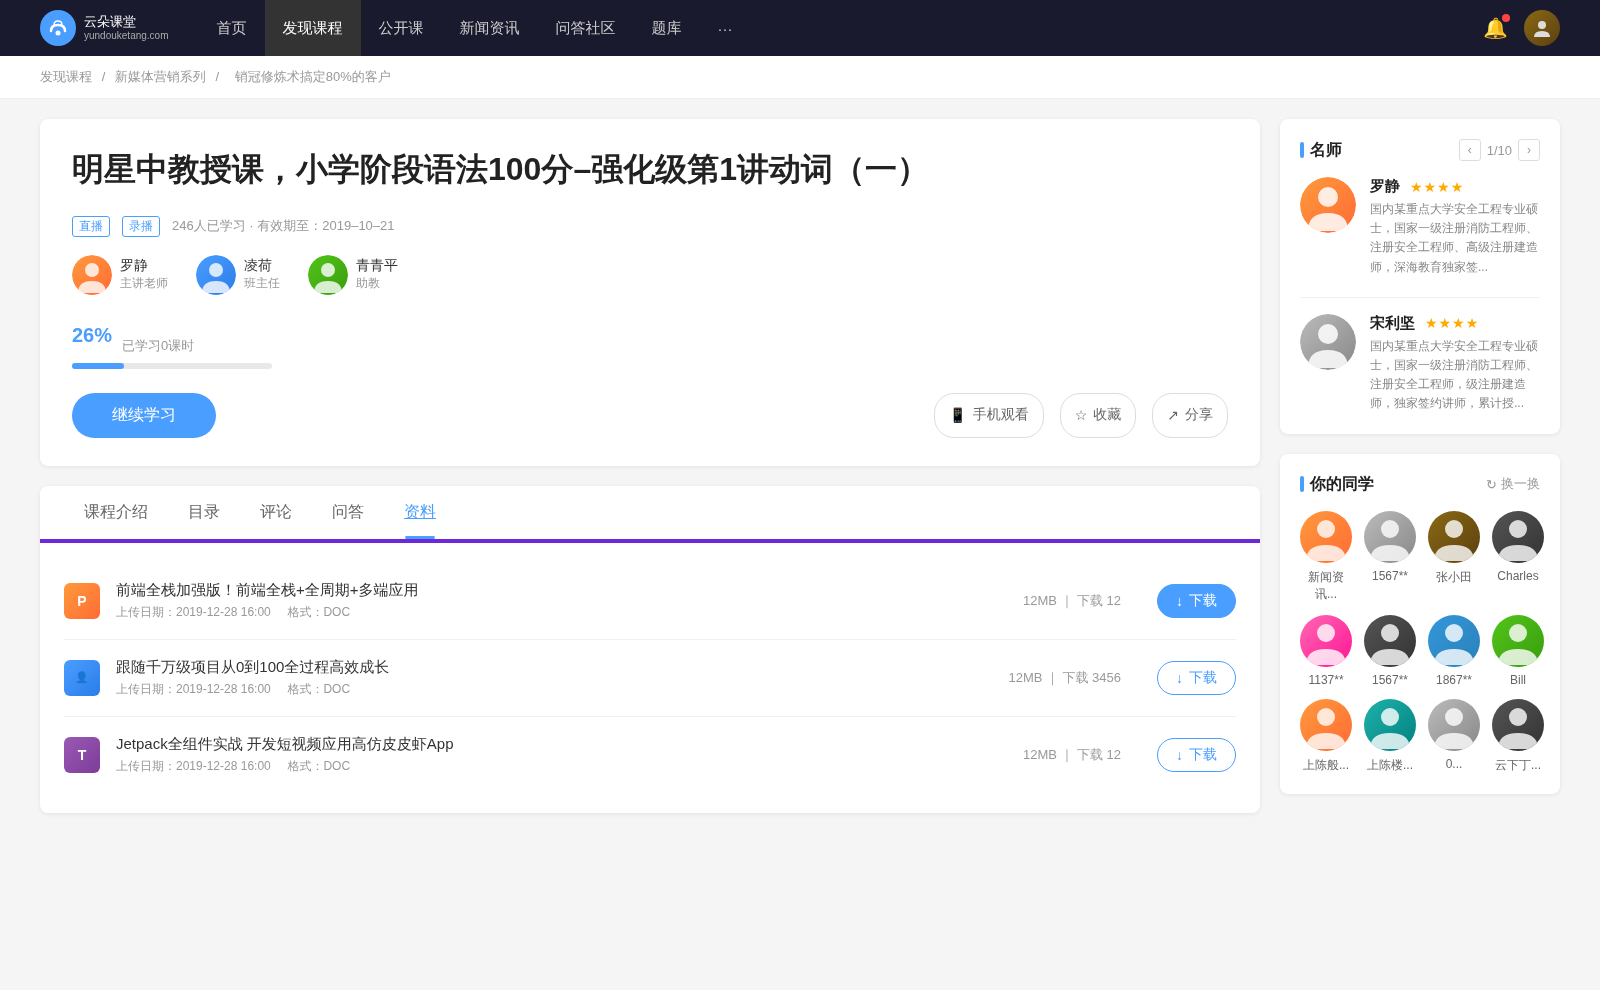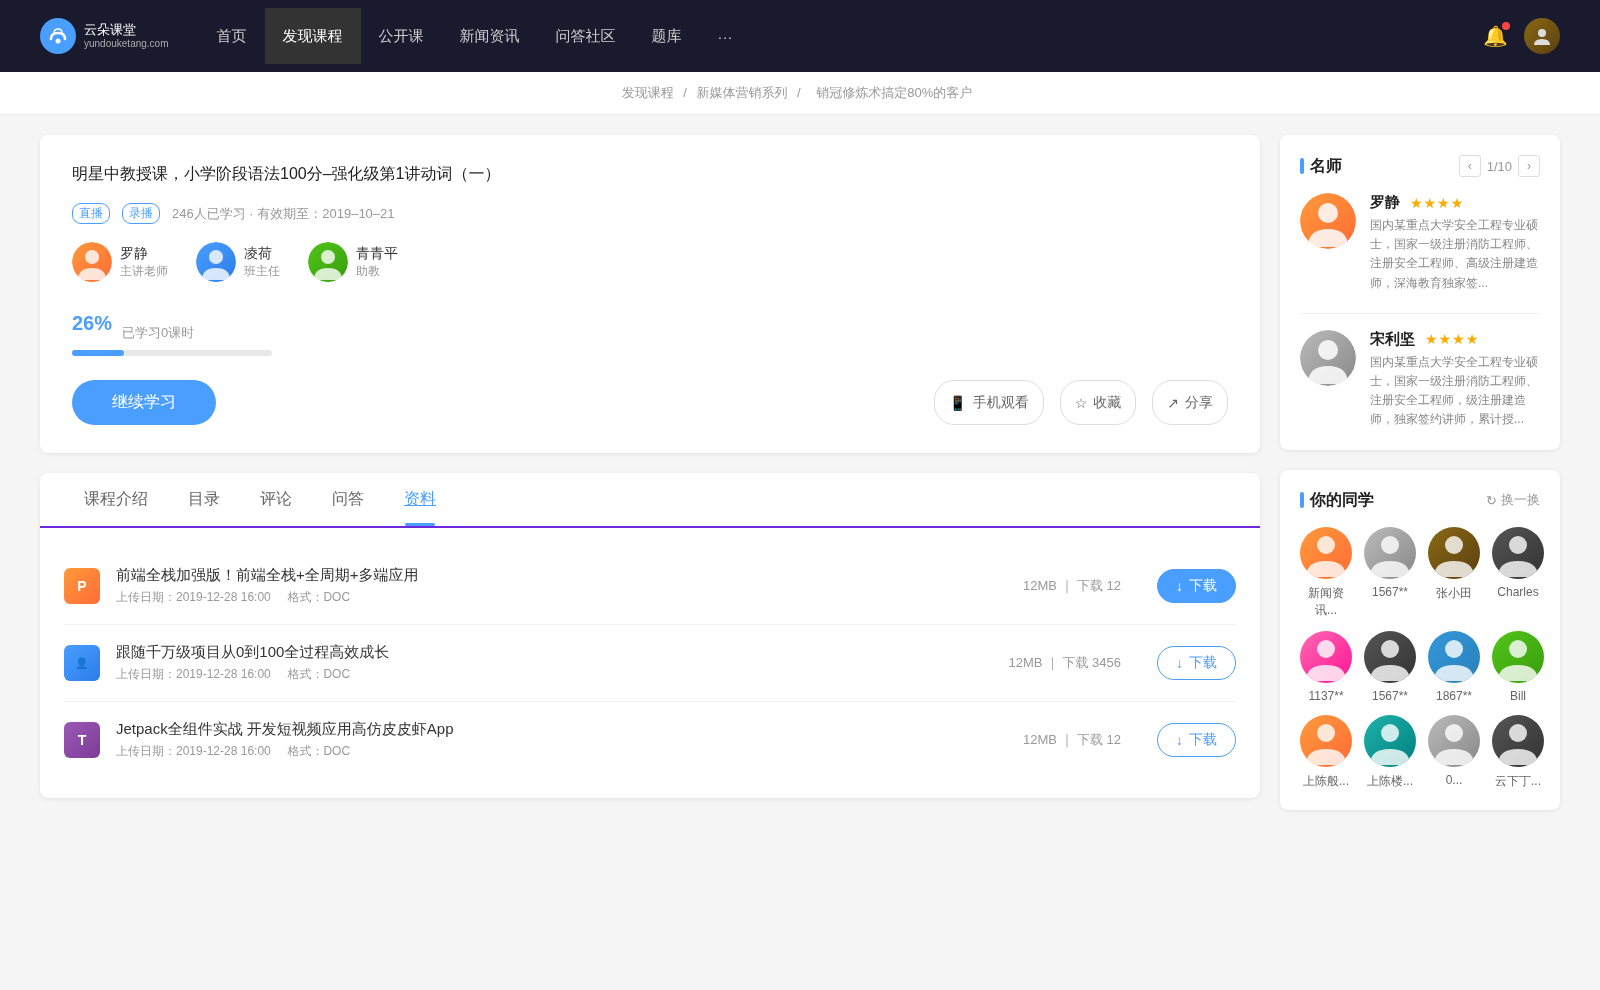--- a/index.html
+++ b/index.html
@@ -1,46 +1,46 @@
 <!DOCTYPE html>
 <html><head>
   <meta charset="utf-8">
   <style>
     * { box-sizing: border-box; margin: 0; padding: 0; }
     body { font-family: -apple-system, BlinkMacSystemFont, 'PingFang SC', 'Microsoft YaHei', sans-serif; background: #f5f5f5; color: #333; font-size: 14px; }
 
     
-    .navbar { background: #1a1a2e; height: 72px; display: flex; align-items: center; padding: 0 40px; gap: 0; }
+    .navbar { background: #1a1a2e; height: 56px; display: flex; align-items: center; padding: 0 40px; gap: 0; }
     .navbar-logo { display: flex; align-items: center; gap: 8px; margin-right: 30px; }
     .logo-icon { width: 36px; height: 36px; background: #4a9eff; border-radius: 50%; display: flex; align-items: center; justify-content: center; color: white; font-weight: bold; font-size: 12px; }
     .logo-text { color: white; font-size: 13px; line-height: 1.2; }
     .nav-items { display: flex; align-items: center; gap: 0; flex: 1; }
     .nav-item { color: #ccc; padding: 0 18px; height: 56px; display: flex; align-items: center; cursor: pointer; font-size: 15px; white-space: nowrap; }
     .nav-item.active { background: #333; color: white; }
     .nav-spacer { flex: 1; }
     .nav-right { display: flex; align-items: center; gap: 16px; }
     .bell-icon { color: #ccc; font-size: 20px; cursor: pointer; position: relative; }
     .bell-dot { width: 8px; height: 8px; background: #ff4444; border-radius: 50%; position: absolute; top: -2px; right: -2px; }
     .user-avatar { width: 36px; height: 36px; border-radius: 50%; background: #8B6914; overflow: hidden; cursor: pointer; display: flex; align-items: center; justify-content: center; }
 
     
-    .breadcrumb { background: white; padding: 12px 40px; font-size: 13px; color: #999; border-bottom: 1px solid #eee; text-align: center; }
+    .breadcrumb { background: white; padding: 12px 40px; font-size: 13px; color: #999; border-bottom: 1px solid #eee; }
     .breadcrumb a { color: #999; text-decoration: none; }
     .breadcrumb span { margin: 0 6px; }
 
     
     .main-layout { display: flex; gap: 20px; padding: 20px 40px; max-width: 1600px; margin: 0 auto; }
     .content-area { flex: 1; min-width: 0; }
     .sidebar { width: 280px; flex-shrink: 0; }
 
     
     .course-header-card { background: white; border-radius: 8px; padding: 28px 32px; margin-bottom: 20px; box-shadow: 0 1px 4px rgba(0,0,0,0.08); }
-    .course-title { font-size: 16px; font-weight: normal; color: #222; margin-bottom: 18px; line-height: 1.4; }
+    .course-title { font-size: 32px; font-weight: bold; color: #222; margin-bottom: 24px; line-height: 1.4; }
     .course-meta { display: flex; align-items: center; gap: 12px; margin-bottom: 18px; }
-    .tag { border: 1px solid #4a9eff; color: #4a9eff; padding: 1px 6px; border-radius: 9px; font-size: 12px; }
+    .tag { border: 1px solid #4a9eff; color: #4a9eff; padding: 1px 6px; border-radius: 3px; font-size: 12px; }
     .meta-text { color: #999; font-size: 13px; }
     .instructors { display: flex; gap: 28px; margin-bottom: 22px; }
     .instructor { display: flex; align-items: center; gap: 8px; }
     .instructor-avatar { width: 40px; height: 40px; border-radius: 50%; overflow: hidden; }
     .avatar-placeholder { width: 100%; height: 100%; display: flex; align-items: center; justify-content: center; font-size: 14px; color: white; border-radius: 50%; }
     .instructor-info { display: flex; flex-direction: column; }
     .instructor-name { font-size: 14px; color: #333; font-weight: 500; }
     .instructor-role { font-size: 12px; color: #999; }
     .progress-section { margin-bottom: 24px; }
     .progress-label { display: flex; align-items: center; gap: 10px; margin-bottom: 8px; }
@@ -48,21 +48,21 @@
     .progress-sub { color: #999; font-size: 13px; margin-top: 20px; }
     .progress-bar-bg { height: 6px; background: #e8e8e8; border-radius: 3px; width: 200px; }
     .progress-bar-fill { height: 100%; background: #4a9eff; border-radius: 3px; }
     .course-actions { display: flex; gap: 20px; }
     .btn-continue { background: #4a9eff; color: white; border: none; border-radius: 24px; padding: 12px 40px; font-size: 16px; cursor: pointer; font-weight: 500; }
     .action-btns { display: flex; gap: 16px; margin-left: auto; }
     .action-btn { display: flex; align-items: center; gap: 6px; color: #666; cursor: pointer; font-size: 14px; border: 1px solid #ddd; border-radius: 20px; padding: 6px 14px; }
 
     
     .tabs-card { background: white; border-radius: 8px; box-shadow: 0 1px 4px rgba(0,0,0,0.08); }
-    .tabs-nav { display: flex; border-bottom: 2px solid #6d28d9; padding: 0 24px; }
+    .tabs-nav { display: flex; border-bottom: 4px solid #6d28d9; padding: 0 24px; }
     .tab { padding: 16px 20px; cursor: pointer; font-size: 16px; color: #666; position: relative; }
     .tab.active { color: #4a9eff; text-decoration: underline; }
     .tab.active::after { content: ''; position: absolute; bottom: 0; left: 50%; transform: translateX(-50%); width: 30px; height: 3px; background: #4a9eff; border-radius: 2px; }
     .tabs-content { padding: 20px 24px; }
 
     
     .resource-item { display: flex; align-items: center; gap: 16px; padding: 18px 0; border-bottom: 1px solid #f0f0f0; }
     .resource-item:last-child { border-bottom: none; }
     .resource-icon { width: 36px; height: 36px; border-radius: 6px; display: flex; align-items: center; justify-content: center; color: white; font-weight: bold; font-size: 14px; flex-shrink: 0; }
     .resource-info { flex: 1; min-width: 0; }

